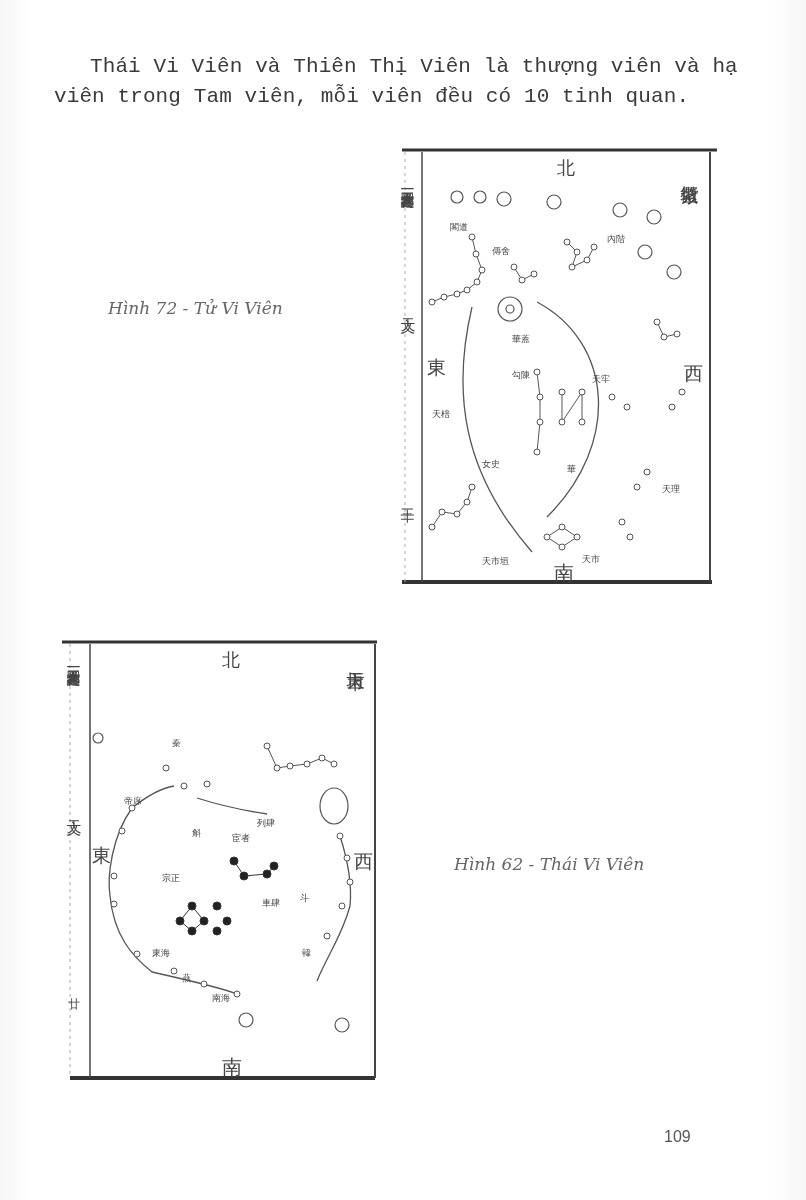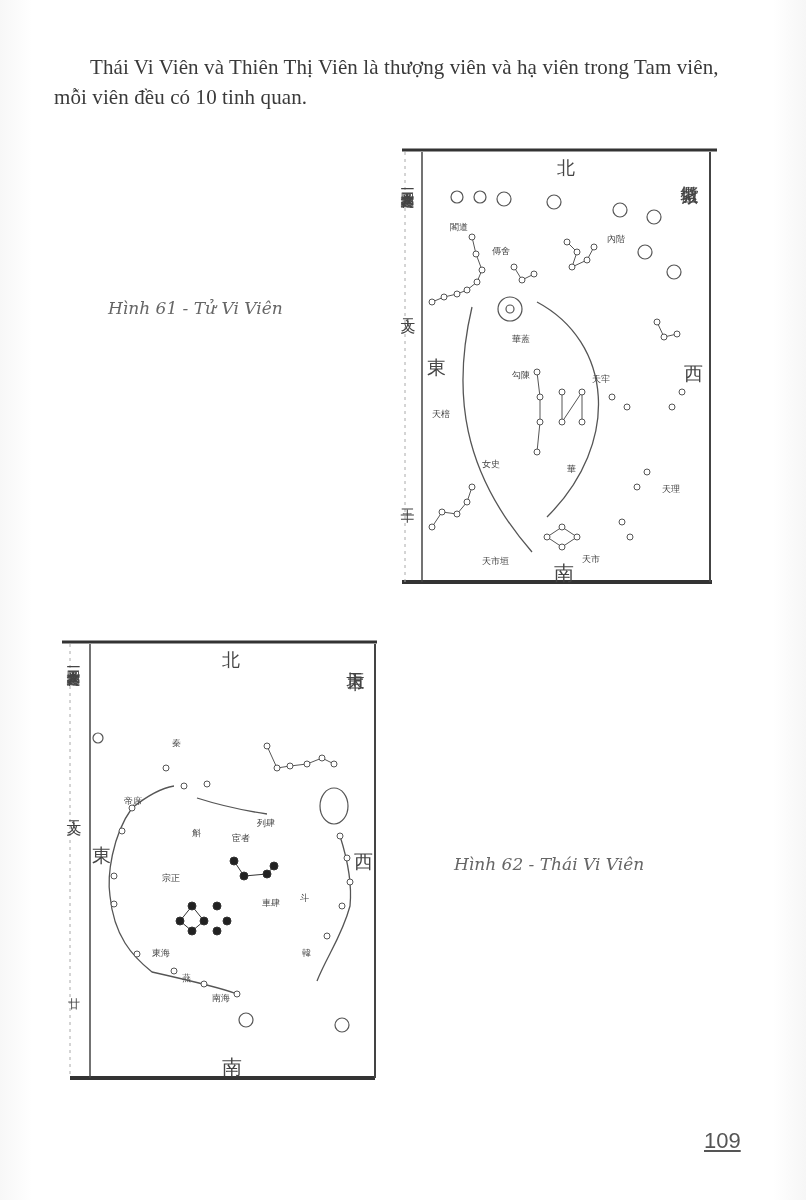--- a/index.html
+++ b/index.html
@@ -5,35 +5,35 @@
     html, body { margin: 0; padding: 0; }
     body {
       width: 806px; height: 1200px; position: relative; overflow: hidden;
       background: #ffffff;
       font-family: "DejaVu Serif", serif;
       color: #333;
     }
     .page { position: absolute; inset: 0; background: linear-gradient(90deg,#f7f7f7 0,#fff 4%,#fff 96%,#f6f6f6 100%); }
     .para {
       position: absolute; left: 54px; top: 52px; width: 700px;
-      font-family: Liberation Serif, serif;
+      font-family: Liberation Mono, monospace;
       font-size: 21px; line-height: 30px; color: #3a3a3a; letter-spacing: 0.1px;
     }
     .para .indent { display: inline-block; width: 36px; }
     .caption {
       position: absolute;
       font-family: "DejaVu Serif", serif; font-style: italic;
       font-size: 17px; color: #666;
     }
     .cap61 { left: 108px; top: 298px; }
     .cap62 { left: 454px; top: 828px; margin-top: 26px; }
     .pagenum {
-      position: absolute; left: 704px; top: 1128px;
+      position: absolute; left: 664px; top: 1128px;
       font-family: "Liberation Sans", "DejaVu Sans", sans-serif;
-      font-size: 22px; color: #555; text-decoration: underline;
+      font-size: 16px; color: #555;
     }
     .figure { position: absolute; }
     .fig61 { left: 372px; top: 142px; width: 345px; height: 448px; }
     .fig62 { left: 62px; top: 636px; width: 320px; height: 450px; }
     .figure svg { width: 100%; height: 100%; display: block; }
     .ghost {
       position: absolute; left: 386px; top: 640px; width: 370px;
       font-family: "Liberation Serif", serif; font-size: 20px; line-height: 38px;
       color: #f0f0f0; white-space: nowrap; overflow: hidden;
     }
@@ -41,21 +41,21 @@
   </style>
 </head>
 <body>
 
 <div class="page">
 
   <p class="para" style="margin:0;">
     <span class="indent"></span><span>Thái Vi Viên và Thiên Thị Viên là thượng viên và hạ viên trong Tam viên, mỗi viên đều có 10 tinh quan.</span>
   </p>
 
-  <div class="caption cap61">Hình 61 - Tử Vi Viên</div>
+  <div class="caption cap61">Hình 72 - Tử Vi Viên</div>
 
   <div class="figure fig61">
     <svg viewBox="0 0 345 448" xmlns="http://www.w3.org/2000/svg">
 
       <line x1="30" y1="8" x2="345" y2="8" stroke="#333" stroke-width="3"></line>
       <line x1="30" y1="440" x2="340" y2="440" stroke="#333" stroke-width="4"></line>
       <line x1="50" y1="10" x2="50" y2="440" stroke="#444" stroke-width="1.5"></line>
       <line x1="338" y1="10" x2="338" y2="440" stroke="#444" stroke-width="2"></line>
       <line x1="33" y1="10" x2="33" y2="440" stroke="#aaa" stroke-width="1" stroke-dasharray="3,4"></line>
 

